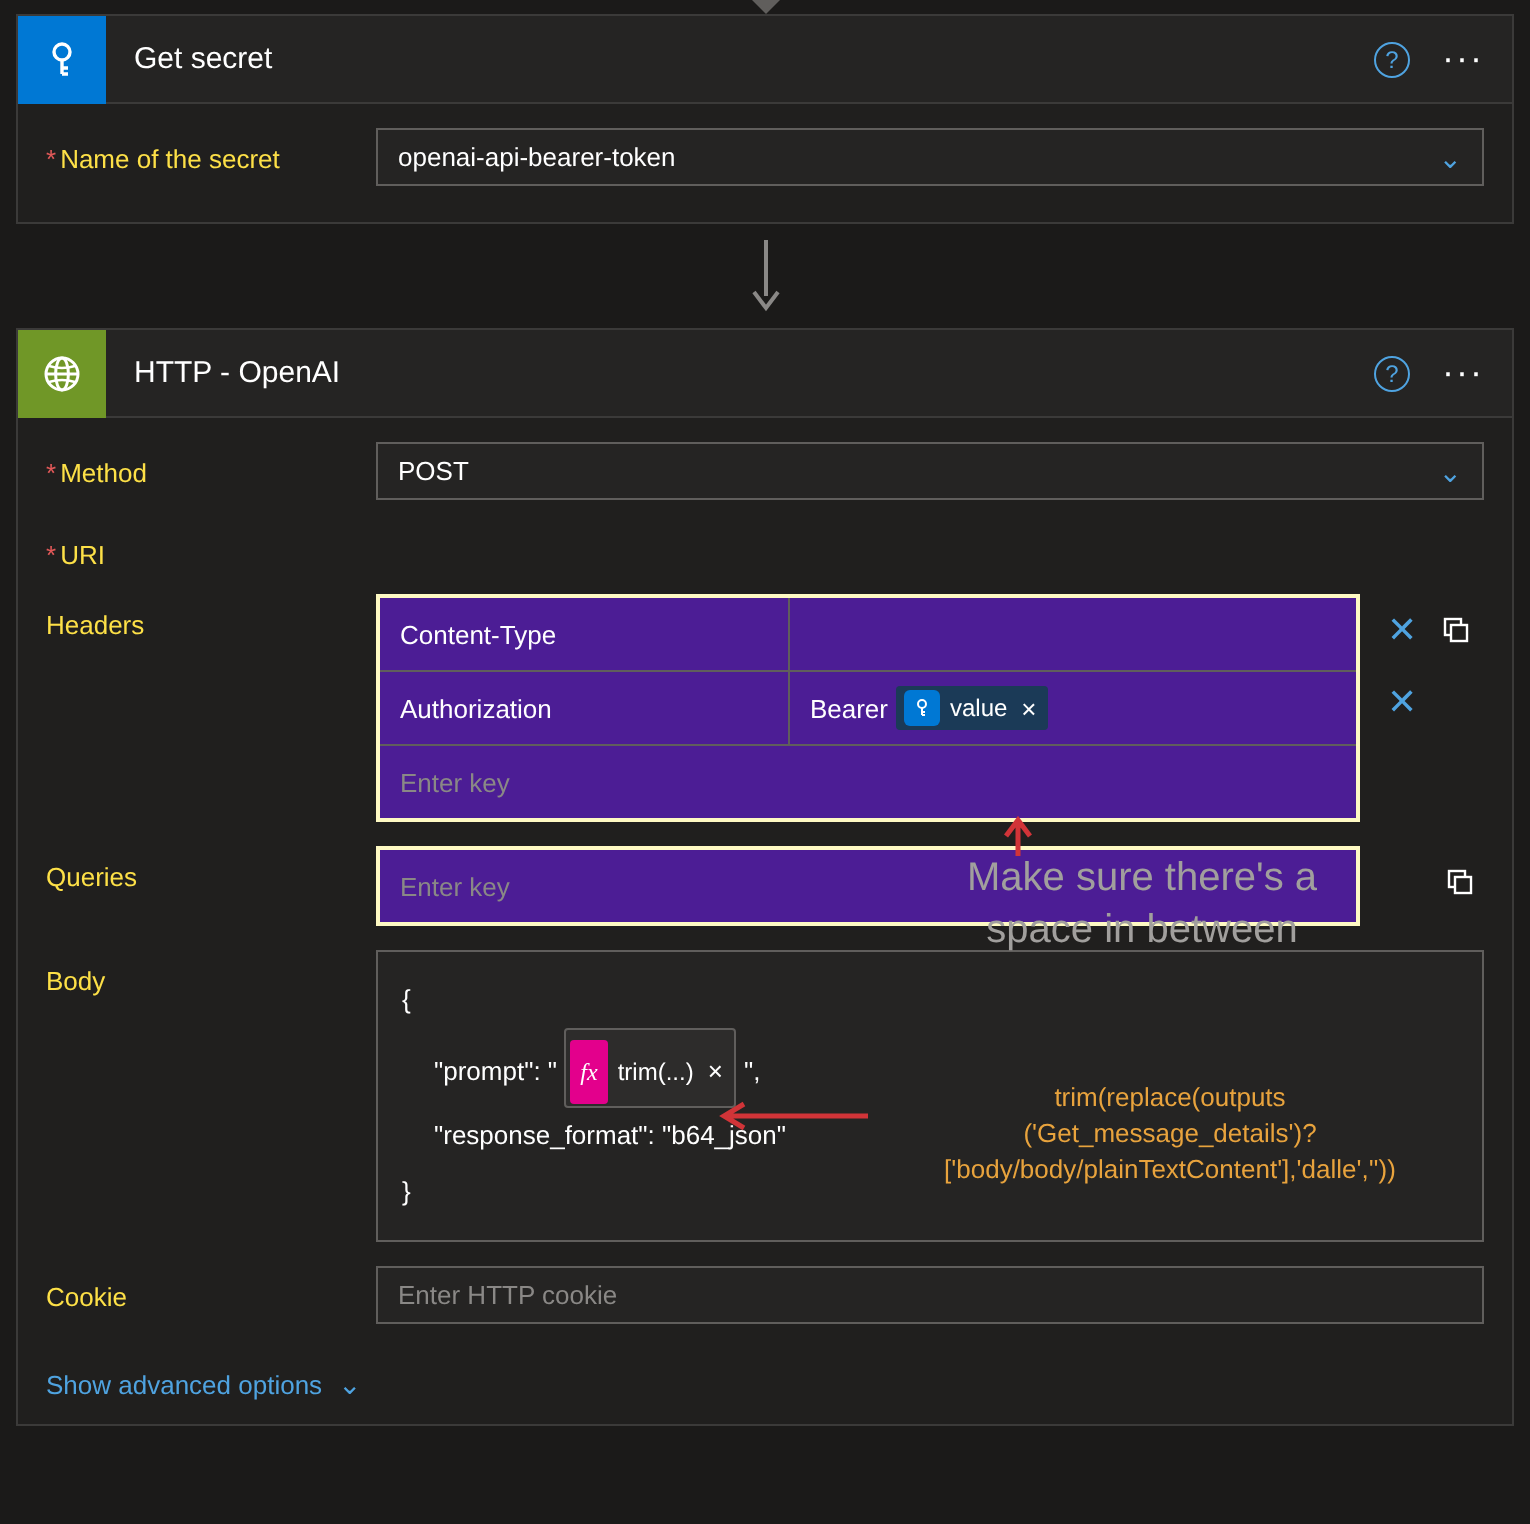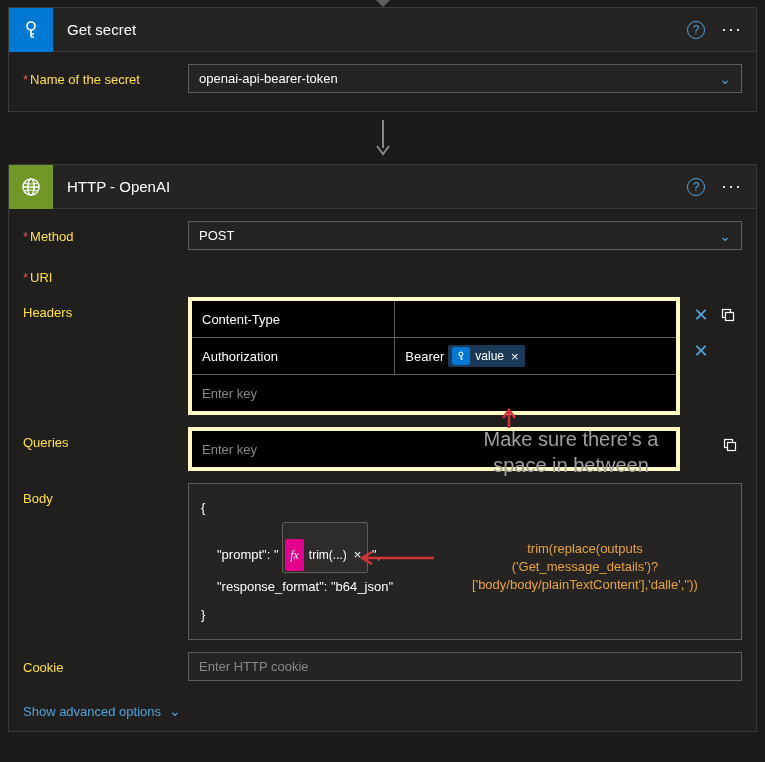--- a/index.html
+++ b/index.html
@@ -102,22 +102,22 @@
       cursor: pointer;
     }
     .text-input { cursor: text; }
     .chevron-down {
       color: #4fa3e0;
       font-size: 14px;
     }
     .placeholder { color: #8a8886; }
     
     .kv-table {
-      border: 4px solid #fef9c3;
-      background: #000000;
+      border: 2px solid #fef9c3;
+      background: #4c1d95;
     }
     .kv-row {
       display: flex;
       border-bottom: 1px solid #605e5c;
     }
     .kv-row:last-child { border-bottom: none; }
     .kv-cell {
       height: 36px;
       display: flex;
       align-items: center;
@@ -180,21 +180,21 @@
       margin-left: 2px;
       cursor: pointer;
     }
     
     .fx-token {
       display: inline-flex;
       align-items: center;
       background: #2d2c2b;
       border: 1px solid #605e5c;
       border-radius: 2px;
-      padding: 16px 6px 1px 2px;
+      padding: 5px 6px 1px 2px;
       gap: 5px;
       font-size: 12px;
     }
     .fx-badge {
       background: #e3008c;
       color: #ffffff;
       font-style: italic;
       font-size: 12px;
       padding: 2px 5px;
       border-radius: 2px;

